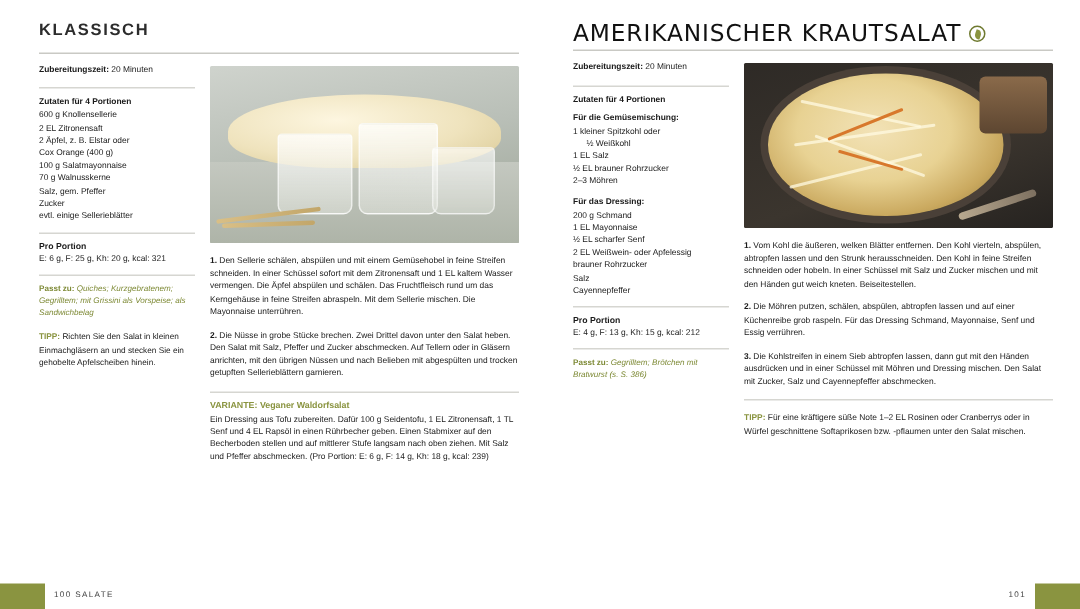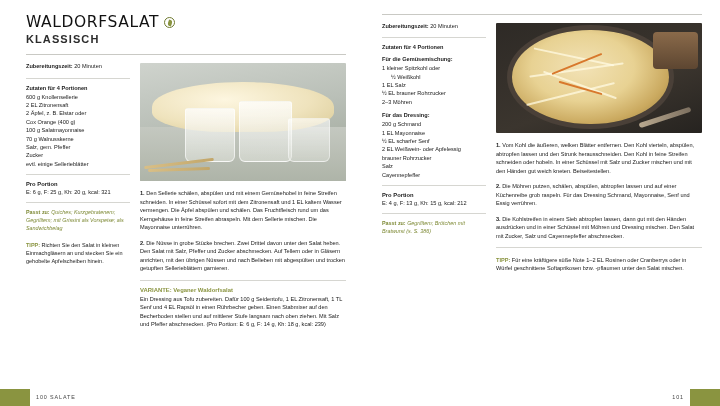--- a/index.html
+++ b/index.html
@@ -197,24 +197,20 @@
     transform: rotate(-18deg);
   }
 </style>
 </head>
 <body>
 
 <div class="spread">
 
   <div class="page page-left">
 
-    <h1 class="recipe-title">
-      <span class="ttl">WALDORFSALAT</span>
-      <span class="veg-badge"></span>
-    </h1>
     <div class="recipe-sub">KLASSISCH</div>
     <div class="rule"></div>
 
     <div class="columns">
 
       <div class="col-left">
         <div class="prep-line">
           <b>Zubereitungszeit:</b>
           <span>20 Minuten</span>
         </div>
@@ -281,20 +277,24 @@
       <div class="folio-tab"></div>
       <div class="folio-txt">
         <span>100</span>
         <span>SALATE</span>
       </div>
     </div>
   </div>
 
   <div class="page page-right">
 
+    <h1 class="recipe-title">
+      <span class="ttl">AMERIKANISCHER KRAUTSALAT</span>
+      <span class="veg-badge"></span>
+    </h1>
     <div class="rule"></div>
 
     <div class="columns">
 
       <div class="col-left">
         <div class="prep-line">
           <b>Zubereitungszeit:</b>
           <span>20 Minuten</span>
         </div>
         <div class="hairline"></div>

